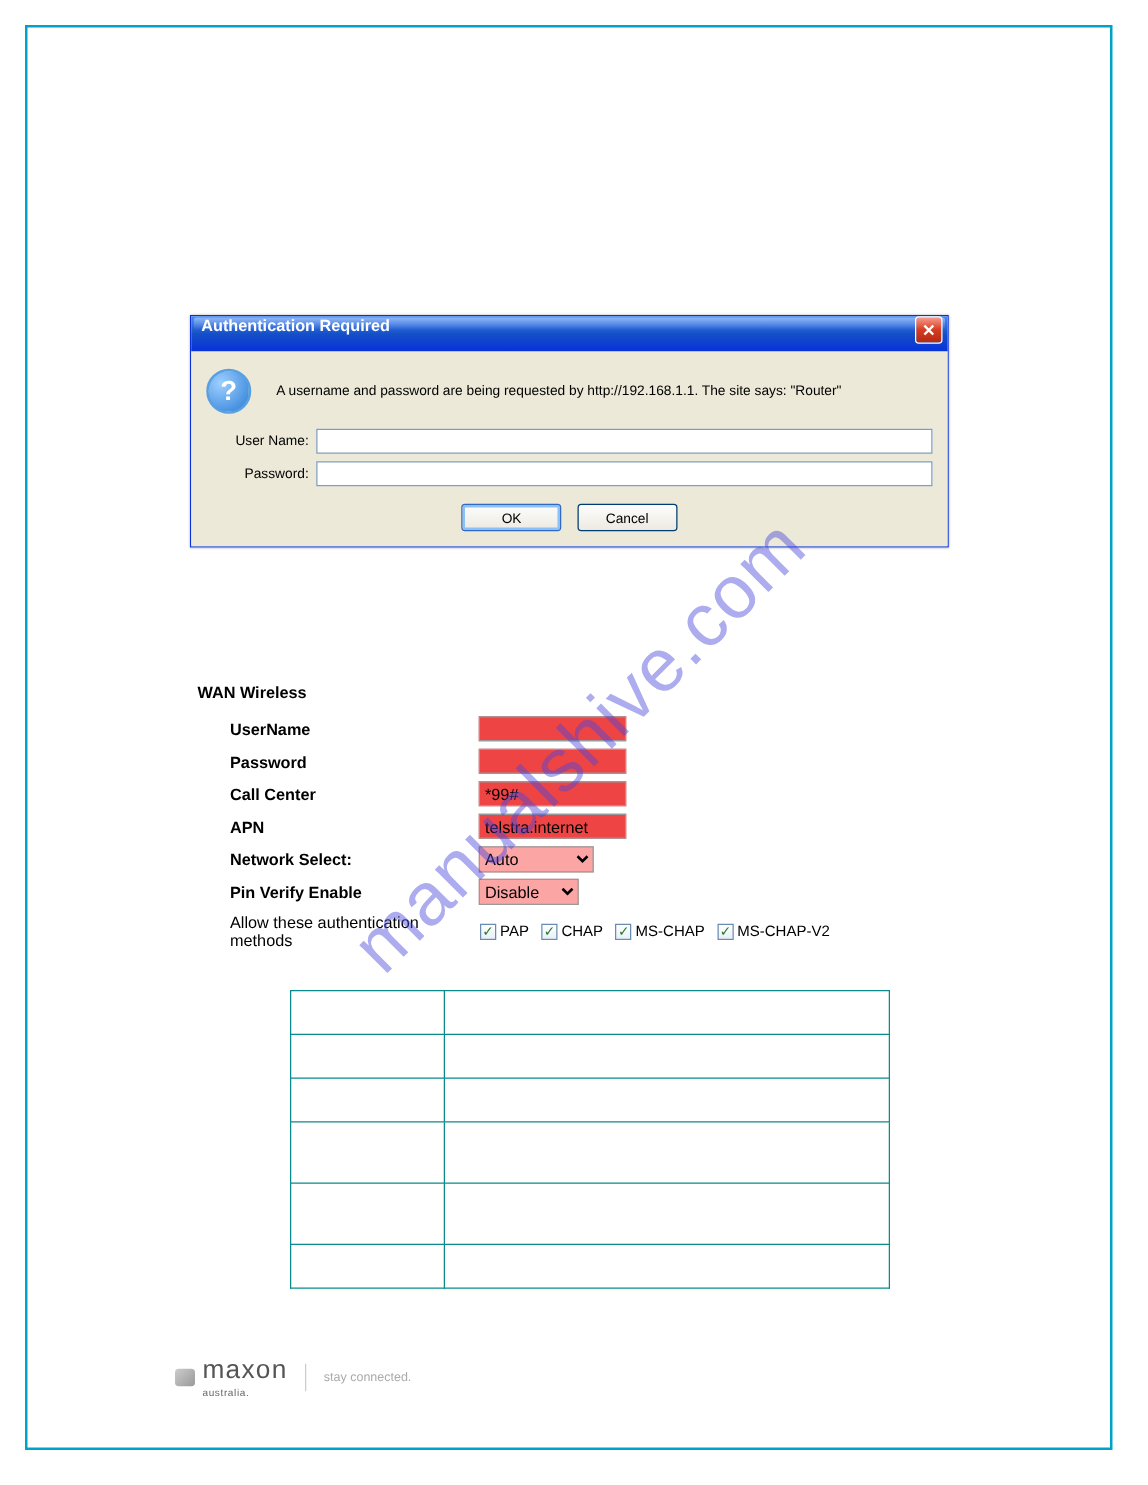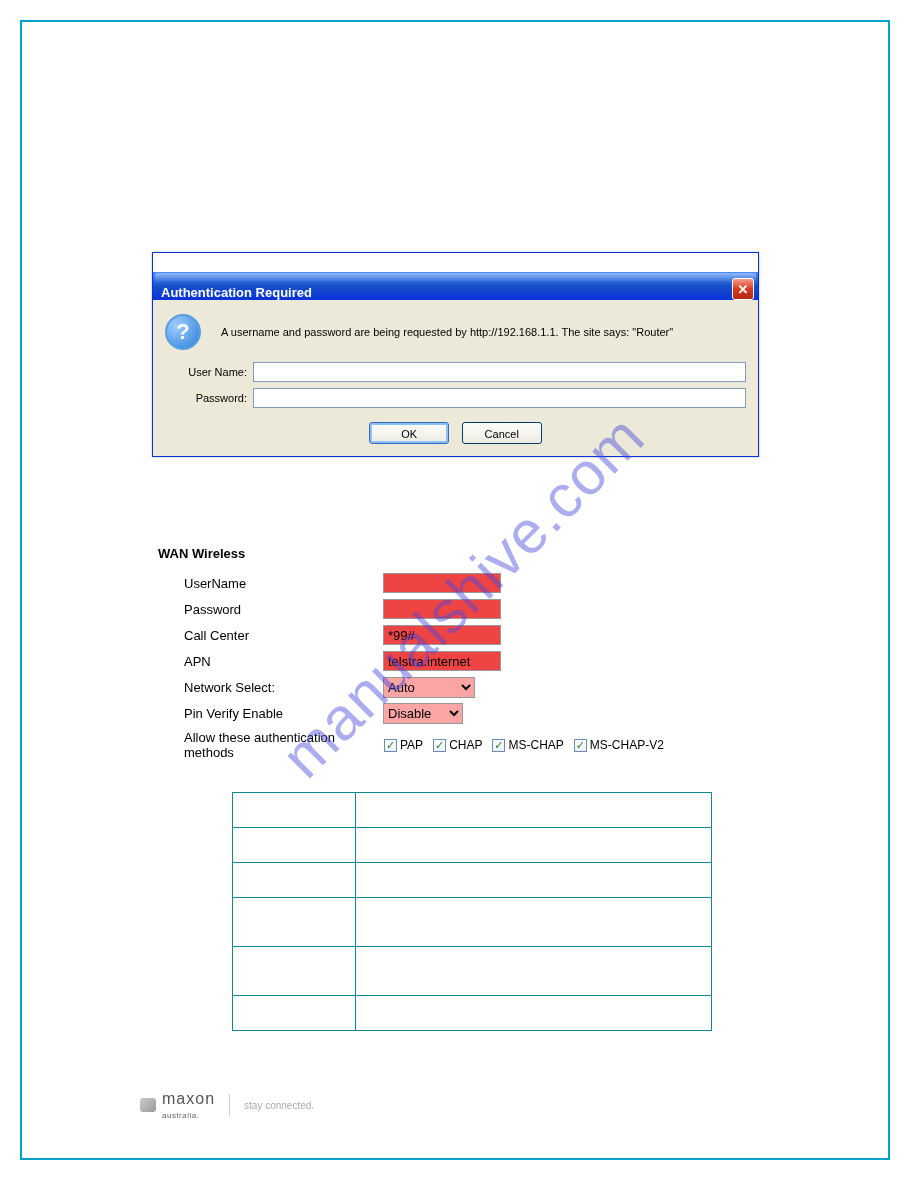--- a/index.html
+++ b/index.html
@@ -37,25 +37,24 @@
     top: 230px;
     width: 605px;
     border: 1px solid #0831d9;
     box-shadow: 0 0 2px rgba(0,0,0,0.3);
   }
   .xp-titlebar {
     background: linear-gradient(to bottom, #3b77e3 0%, #2a5fd0 8%, #0831d9 100%);
     background: linear-gradient(to bottom, #4a8bf5 0%, #1550c7 50%, #0831d9 100%);
     height: 28px;
     display: flex;
-    align-items: flex-end;
+    align-items: flex-start;
     justify-content: space-between;
     padding: 0 4px 0 8px;
     position: relative;
-    margin-top: 19px;
   }
   .xp-titlebar::before{
     content:"";
     position:absolute;
     left:2px;right:2px;top:1px;height:10px;
     background:linear-gradient(to bottom, rgba(255,255,255,0.4), rgba(255,255,255,0));
     border-radius:2px;
   }
   .xp-title {
     color: #fff;
@@ -163,20 +162,21 @@
   .wan-row {
     display: flex;
     align-items: center;
     height: 24px;
     margin-bottom: 2px;
   }
   .wan-label {
     width: 225px;
     padding-left: 26px;
     box-sizing: border-box;
+    font-weight: bold;
   }
   .wan-field {
     width: 118px;
     height: 20px;
     border: 1px solid #999;
     background: #ef4444;
     font-size: 13px;
     padding: 0 4px;
     box-sizing: border-box;
   }
@@ -249,21 +249,21 @@
   }
   .footer-logo-icon {
     width: 16px;
     height: 14px;
     border-radius: 3px;
     background: linear-gradient(135deg,#ccc,#999);
     display:inline-block;
   }
   .footer-brand {
     color: #555;
-    font-size: 16px;
+    font-size: 21px;
     letter-spacing: 1px;
   }
   .footer-sub {
     font-size: 8px;
     color: #666;
     letter-spacing: 0.5px;
   }
   .footer-sep {
     width: 1px;
     height: 22px;

